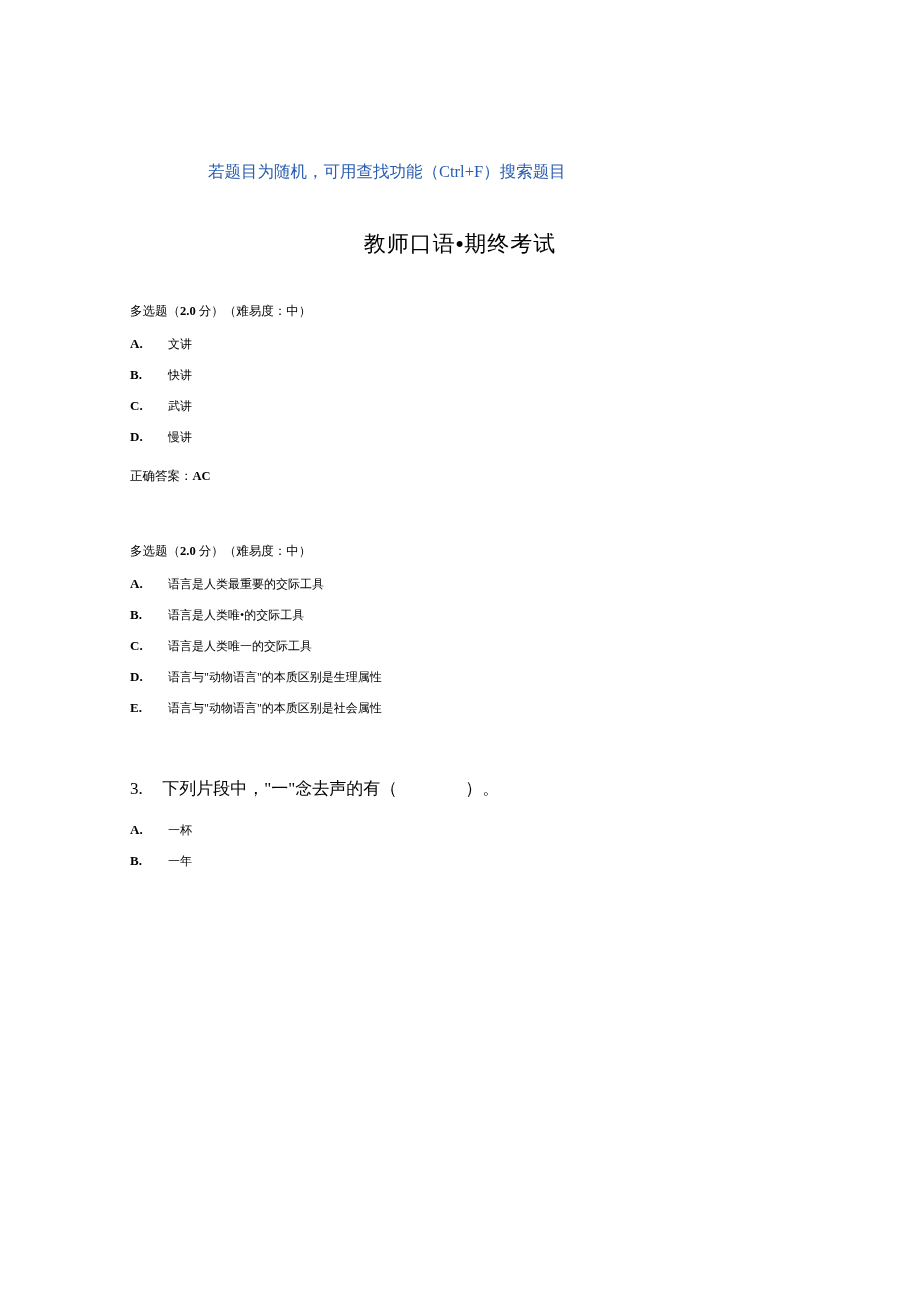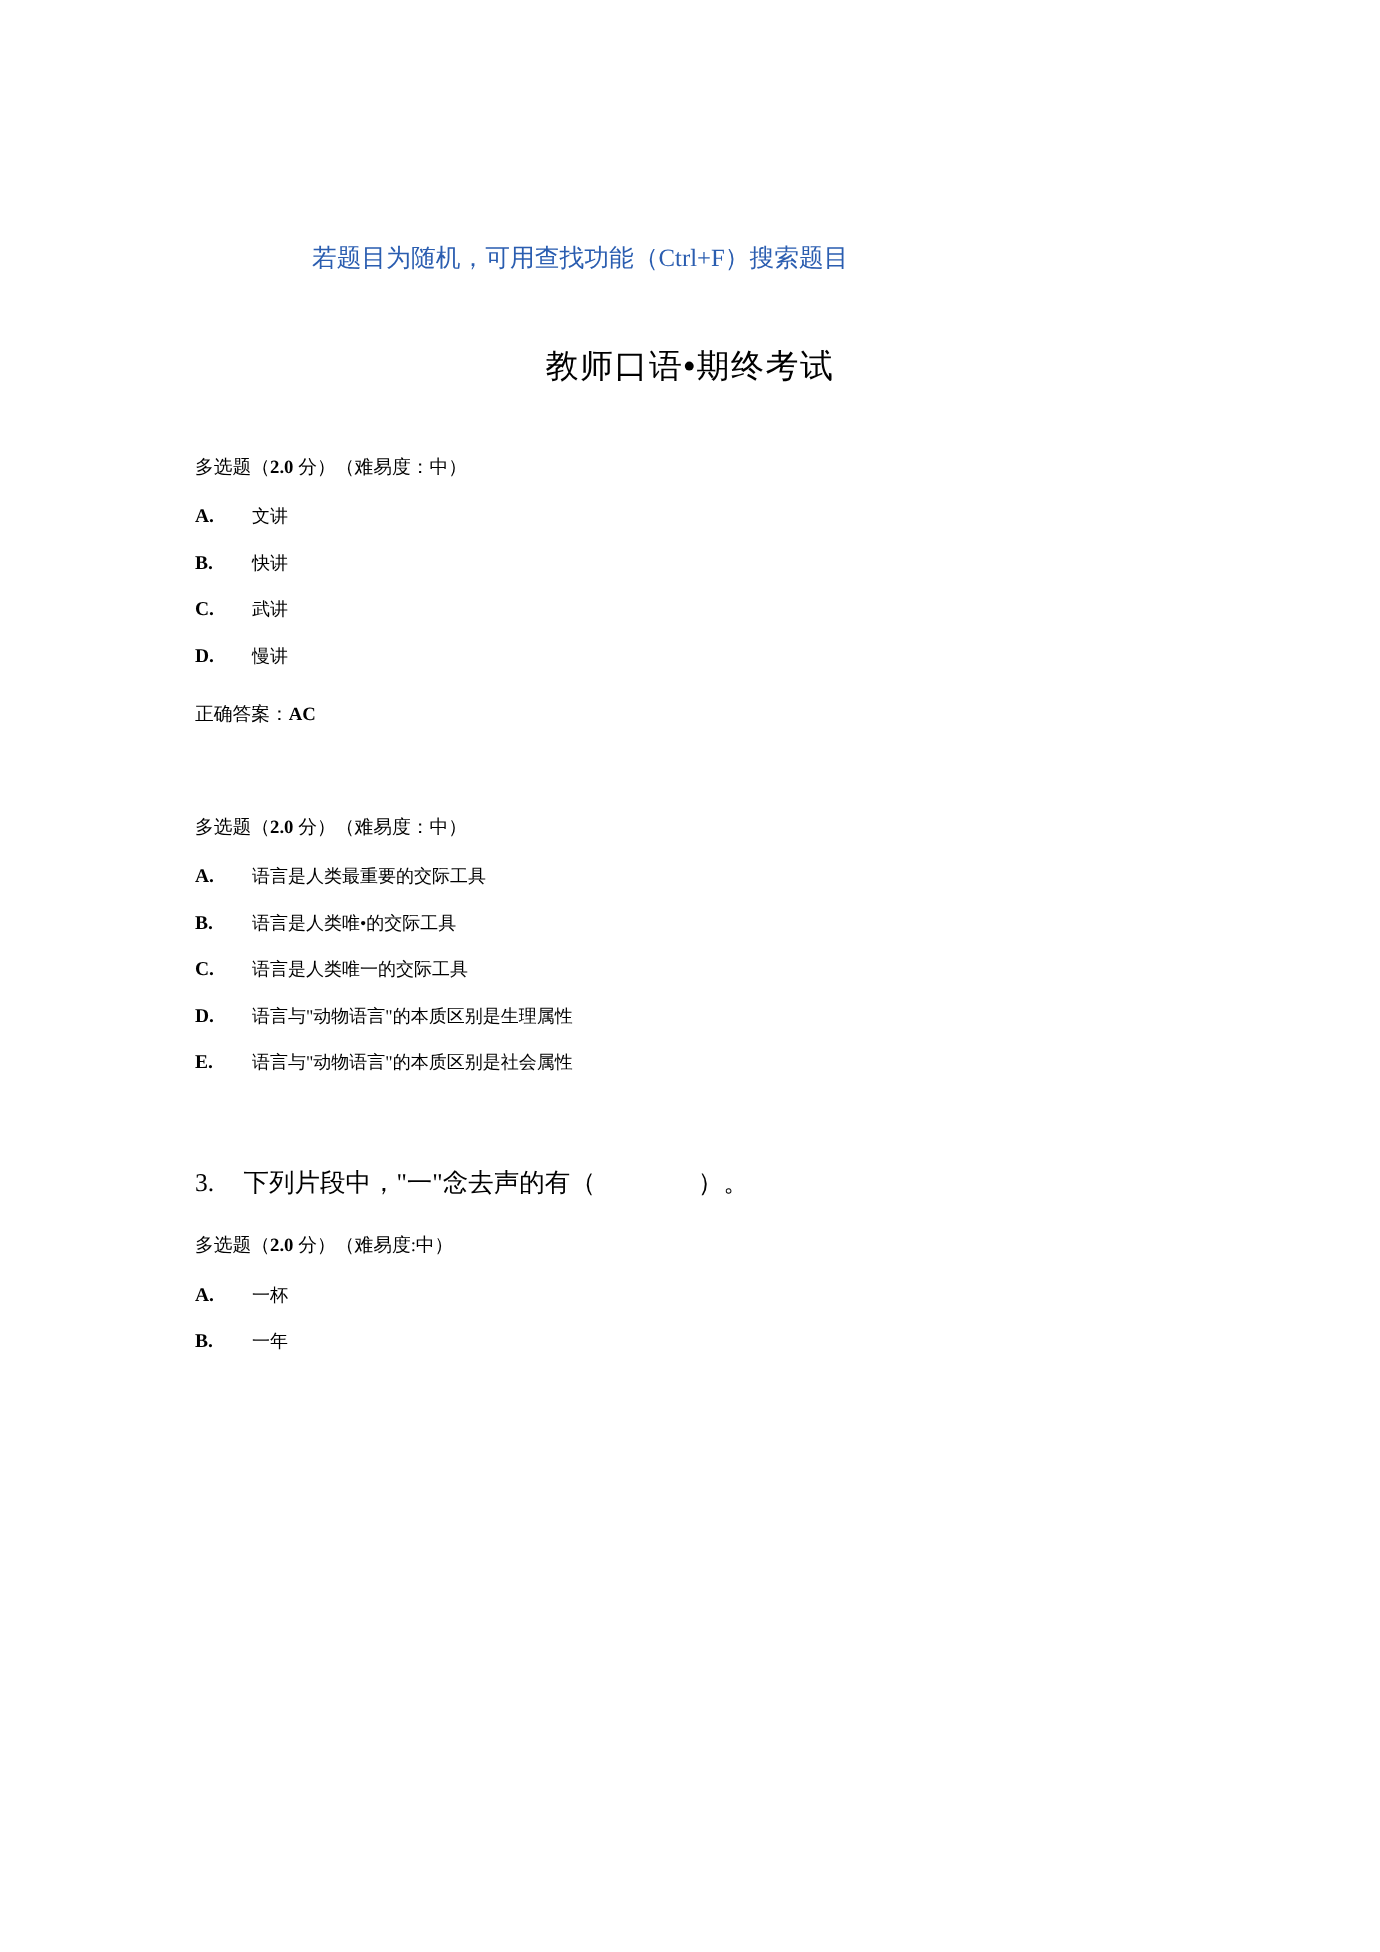--- a/index.html
+++ b/index.html
@@ -153,23 +153,20 @@
         <span class="option-text">语言与"动物语言"的本质区别是社会属性</span>
       </div>
     </div>
   </div>
 
   <div class="question-block">
     <div class="question-stem">
       <span class="qnum">3.</span>
       <span>下列片段中，"一"念去声的有（</span><span class="blank">　　　　</span><span>）。</span>
     </div>
-    <div class="meta">
-      <span>多选题（</span><span class="bold">2.0</span><span> 分）（难易度:中）</span>
-    </div>
     <div class="options">
       <div class="option-row">
         <span class="option-letter">A.</span>
         <span class="option-text">一杯</span>
       </div>
       <div class="option-row">
         <span class="option-letter">B.</span>
         <span class="option-text">一年</span>
       </div>
     </div>

